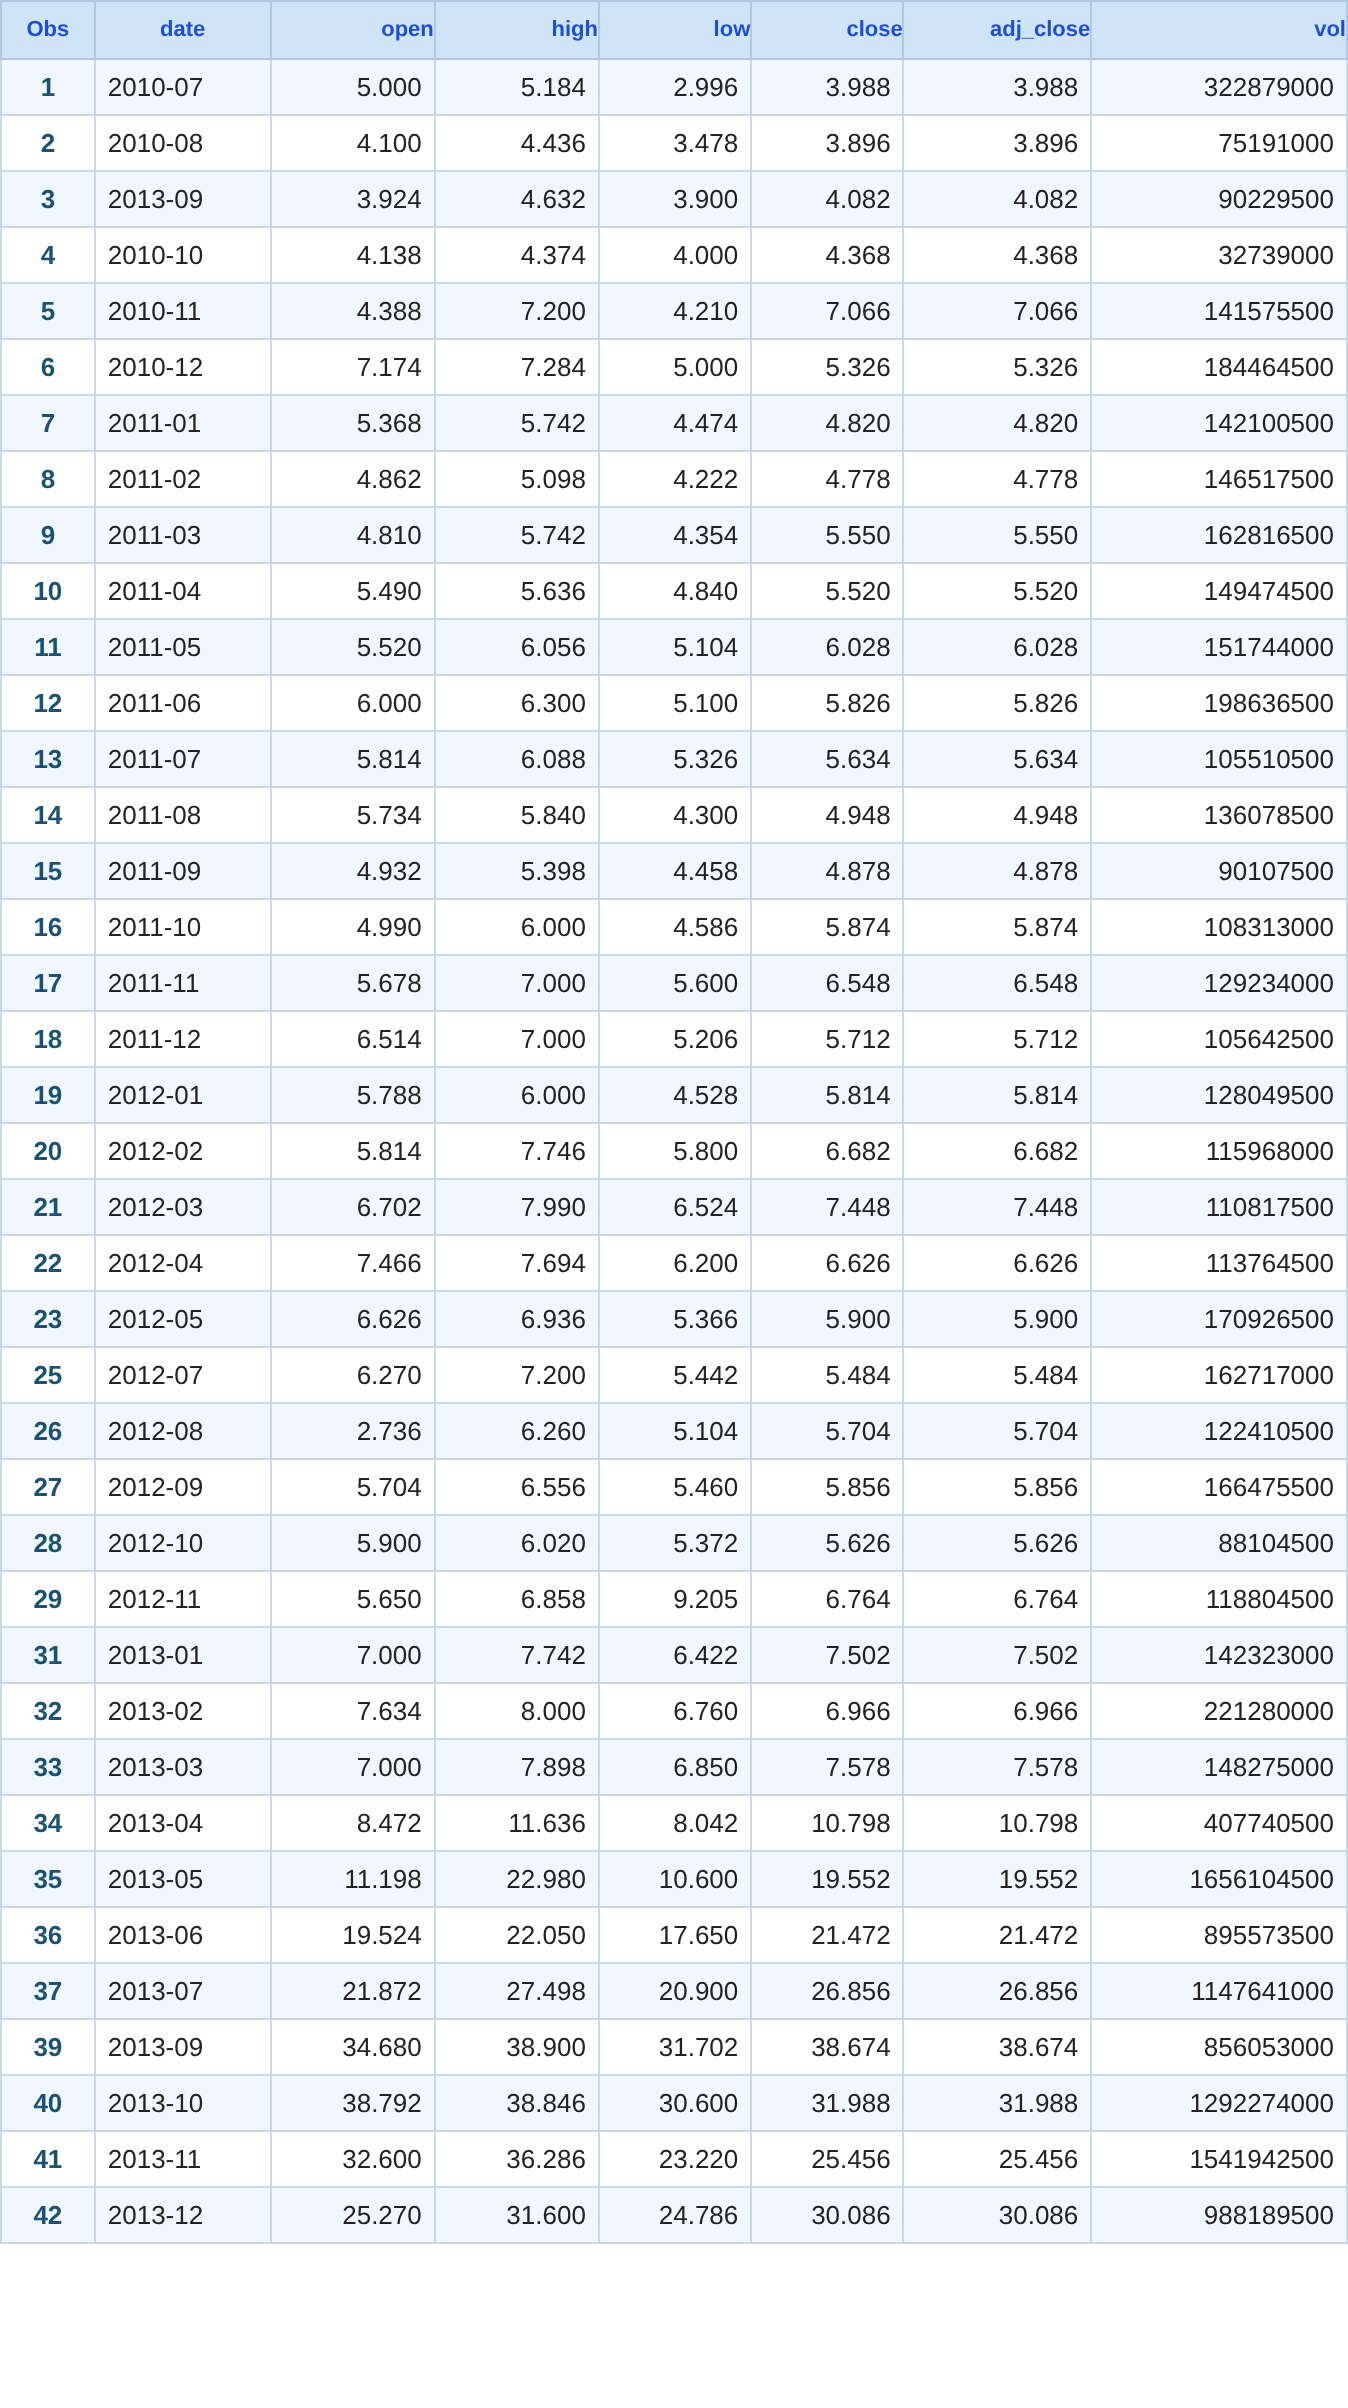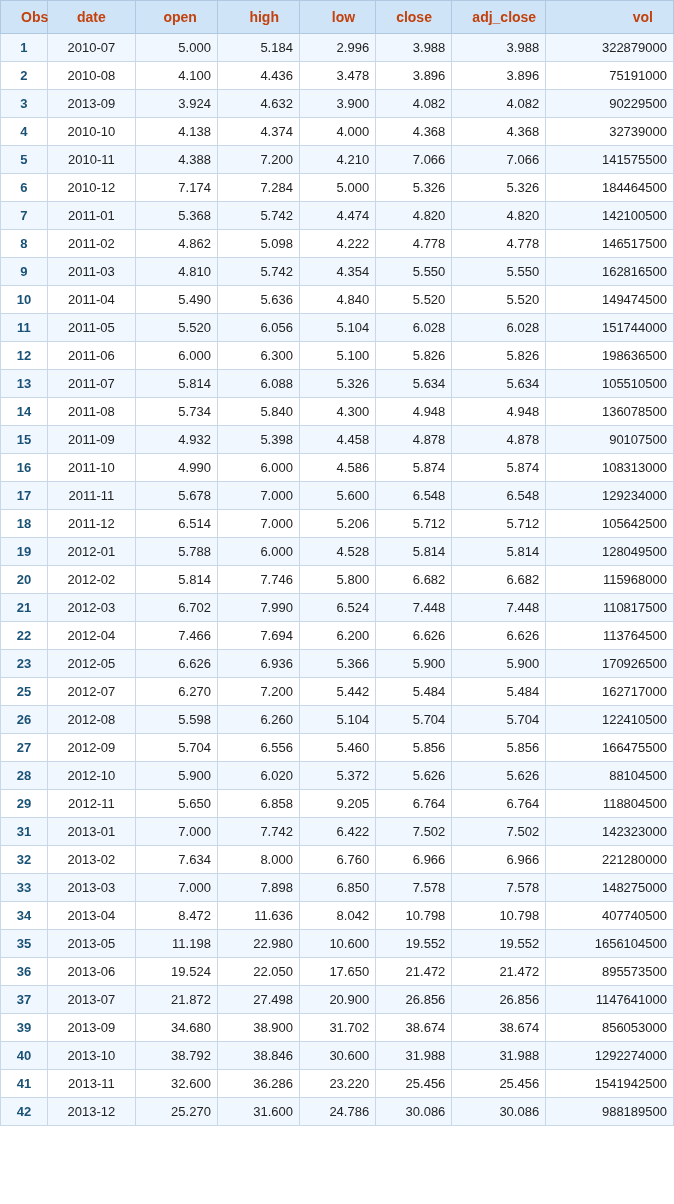--- a/index.html
+++ b/index.html
@@ -10,26 +10,26 @@
     }
     table {
       width: 674px;
       border-collapse: collapse;
       table-layout: fixed;
     }
     thead tr {
       background: #d0e4f7;
     }
     thead th {
-      padding: 8px 20px;
+      padding: 8px 0;
       text-align: right;
       font-weight: bold;
-      color: #c2410c;
+      color: #1d4ed8;
       border: 1px solid #b0c8e0;
-      font-size: 14px;
+      font-size: 11px;
     }
     thead th:first-child {
       text-align: center;
     }
     thead th:nth-child(2) {
       text-align: center;
       margin-left: 32px;
     }
     tbody tr:nth-child(odd) {
       background: #f0f7ff;
@@ -43,21 +43,21 @@
       border: 1px solid #c8d8e8;
       color: #222;
       font-size: 13px;
     }
     tbody td:first-child {
       text-align: center;
       font-weight: bold;
       color: #1a5276;
     }
     tbody td:nth-child(2) {
-      text-align: center;
+      text-align: left;
     }
     col.obs   { width: 40px; }
     col.date  { width: 75px; }
     col.open  { width: 70px; }
     col.high  { width: 70px; }
     col.low   { width: 65px; }
     col.close { width: 65px; }
     col.adj   { width: 80px; }
     col.vol   { width: 109px; }
   </style>
@@ -324,21 +324,21 @@
         <td>6.270</td>
         <td>7.200</td>
         <td>5.442</td>
         <td>5.484</td>
         <td>5.484</td>
         <td>162717000</td>
       </tr>
       <tr>
         <td>26</td>
         <td>2012-08</td>
-        <td>5.598</td>
+        <td>2.736</td>
         <td>6.260</td>
         <td>5.104</td>
         <td>5.704</td>
         <td>5.704</td>
         <td>122410500</td>
       </tr>
       <tr>
         <td>27</td>
         <td>2012-09</td>
         <td>5.704</td>

